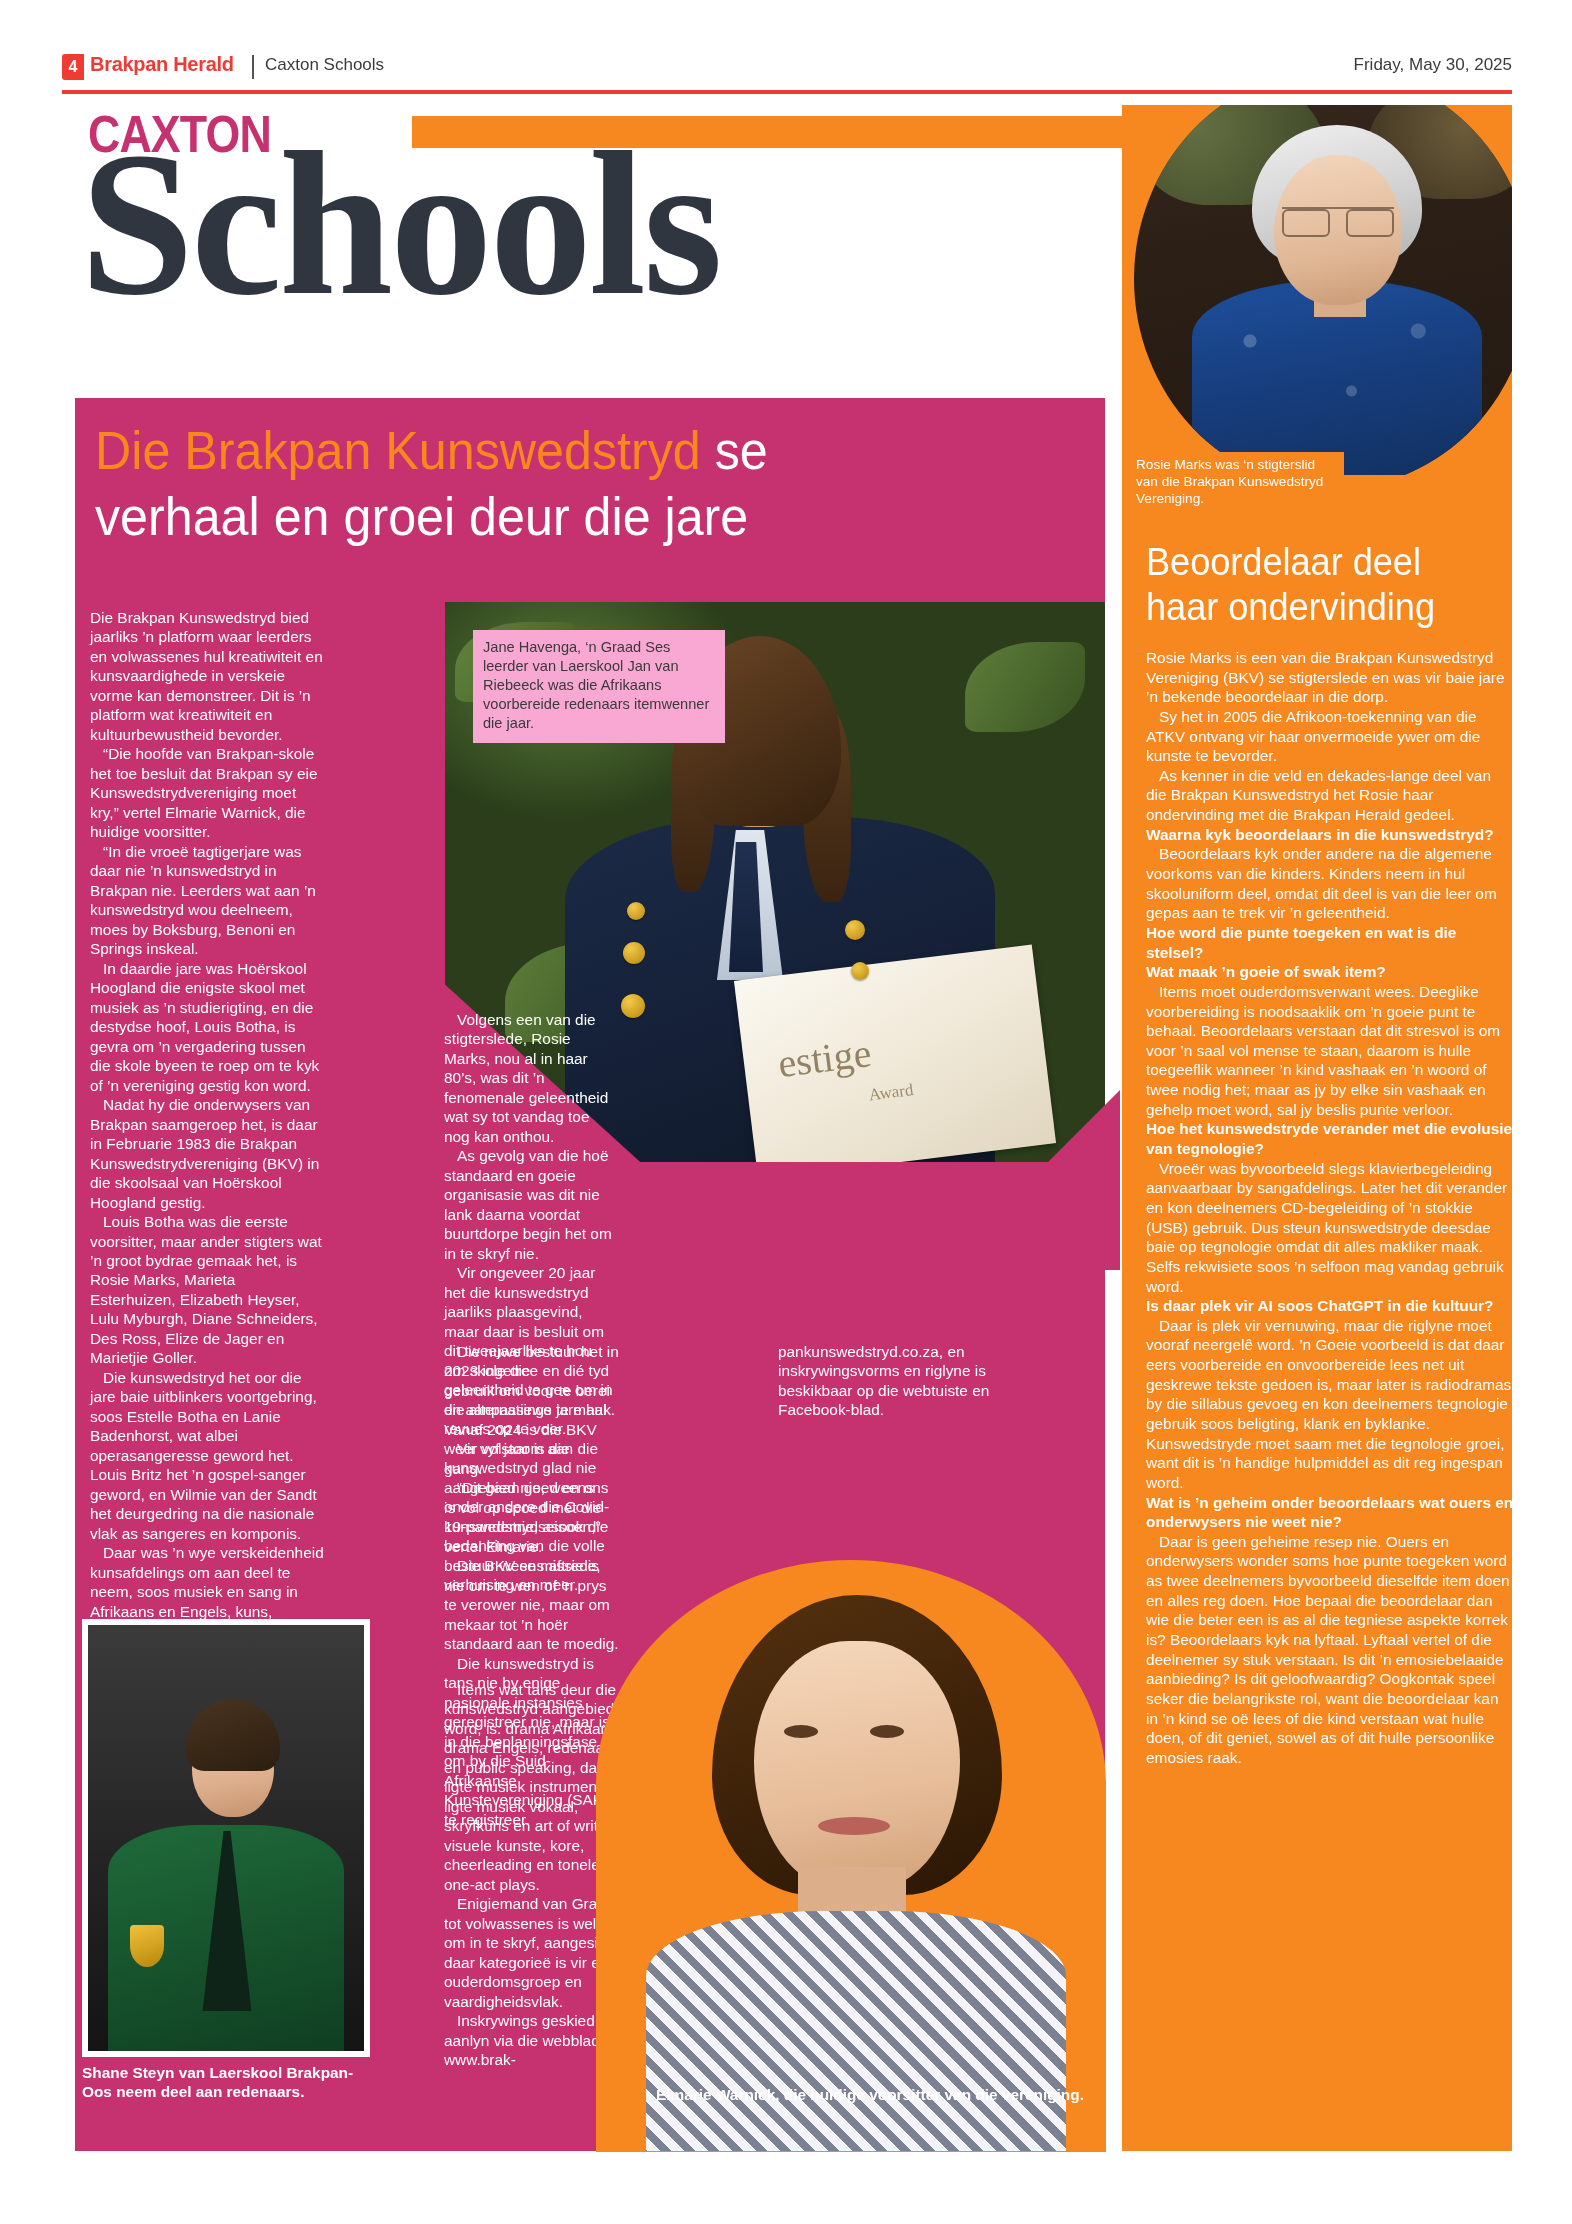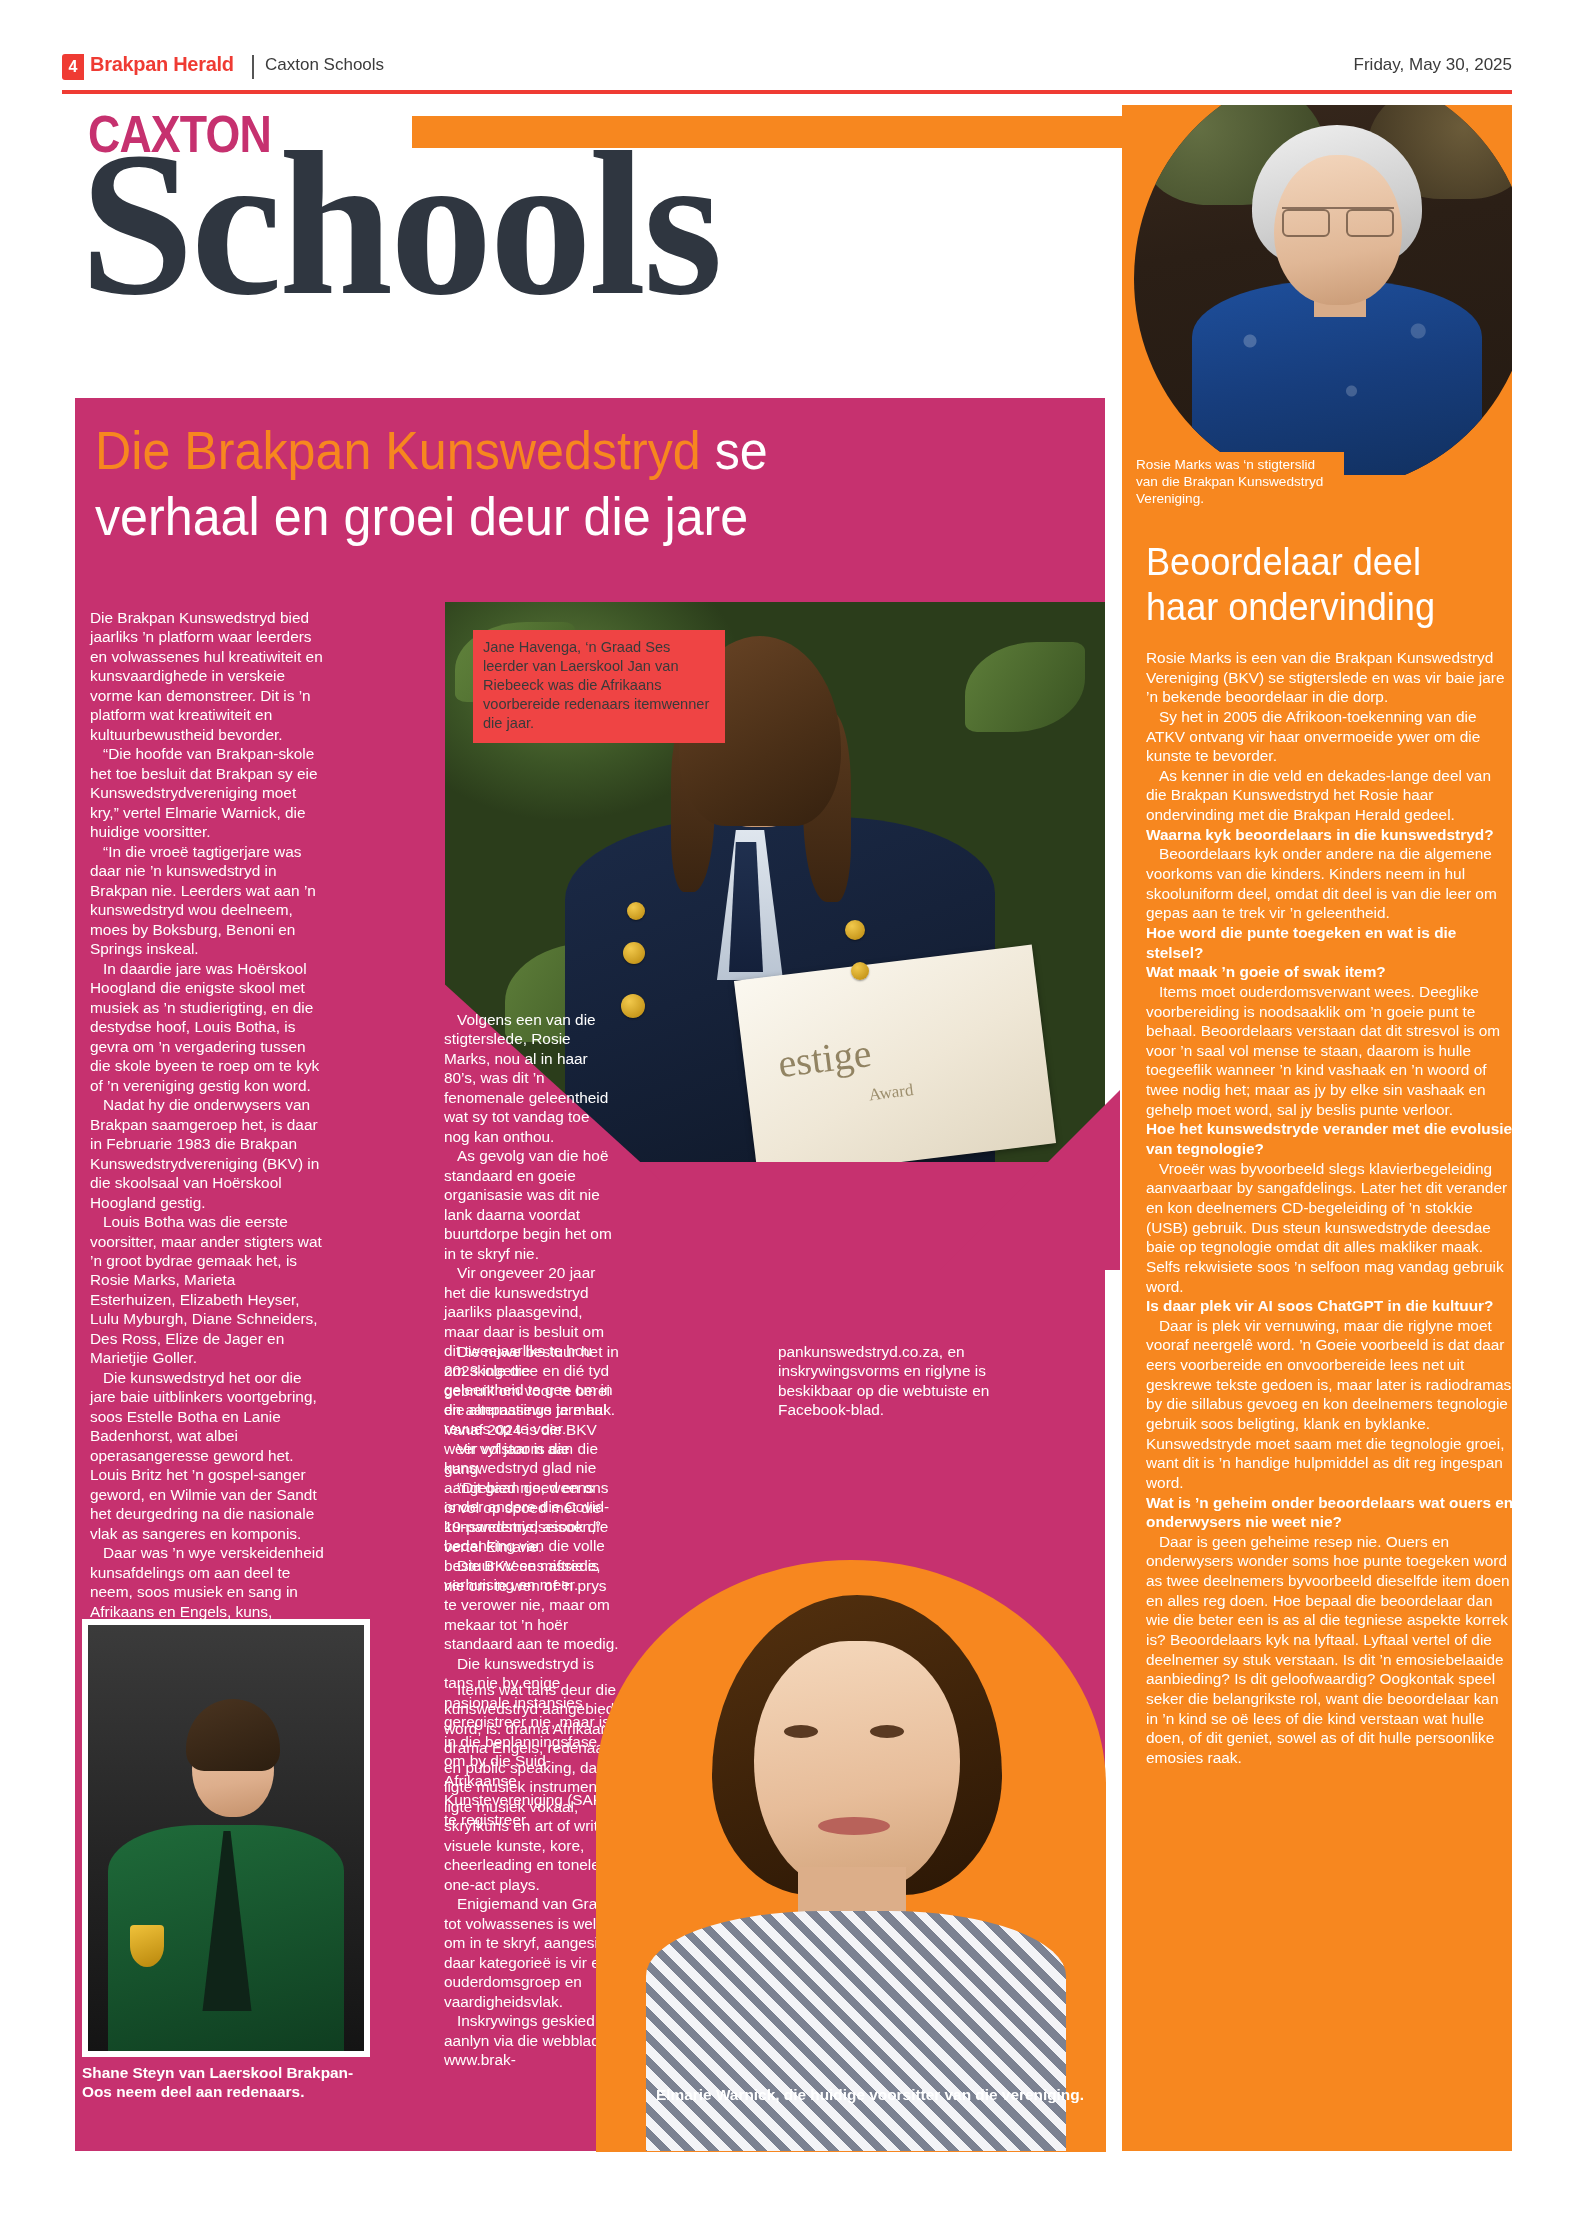--- a/index.html
+++ b/index.html
@@ -169,21 +169,21 @@
     clip-path:polygon(0 0, 0 100%, 100% 100%);
   }
   #mask-right{
     position:absolute; left:940px; top:1090px; width:180px; height:180px;
     background:#c6316f;
     clip-path:polygon(100% 0, 0 100%, 100% 100%);
   }
 
   #cap-jane{
     position:absolute; left:473px; top:630px; width:252px;
-    background:#ef4444; color:#3a3a3a;
+    background:#f9a8d4; color:#3a3a3a;
     font-size:14.6px; line-height:1.30; padding:8px 10px 10px 10px;
   }
 
   
   #orangeRight{
     position:absolute; left:1122px; top:105px; width:390px; height:2046px;
     background:#f7871f;
   }
   #img-rosie{
     position:absolute; left:1122px; top:105px; width:390px; height:370px;

